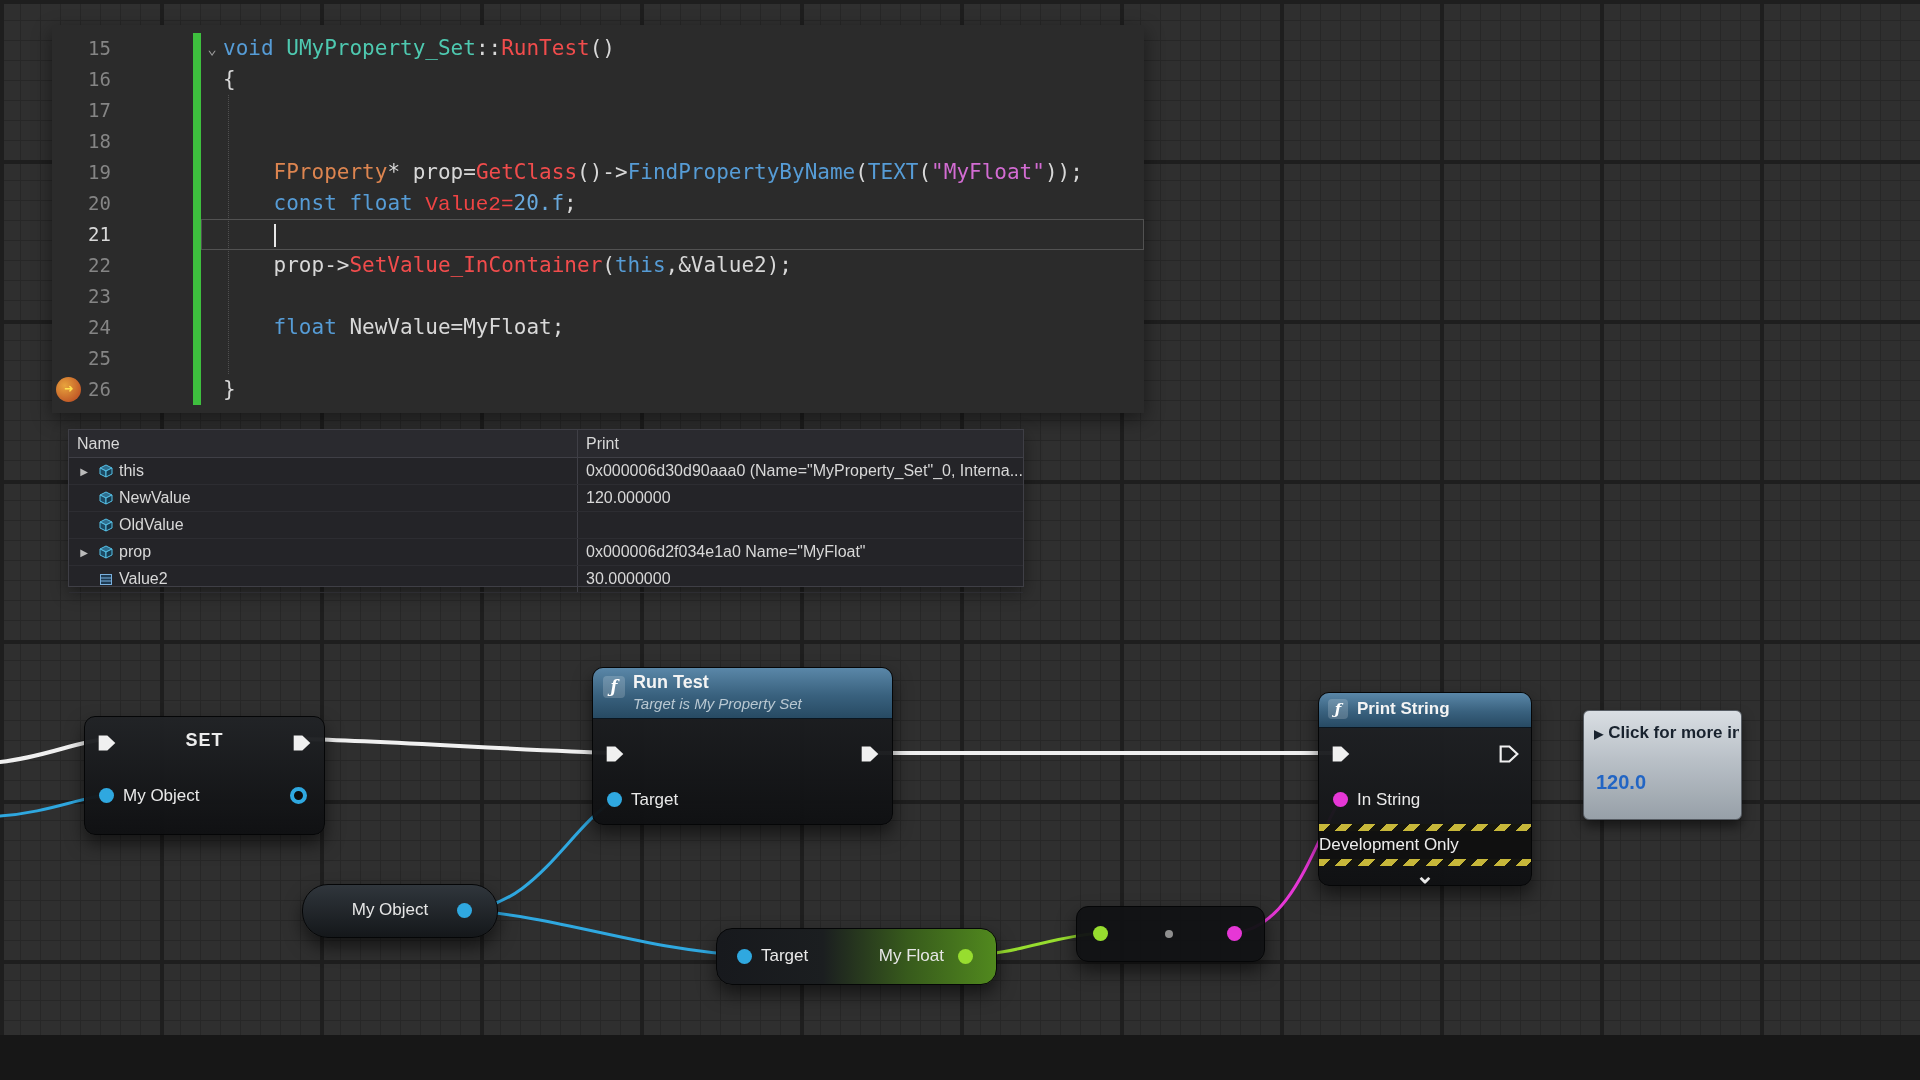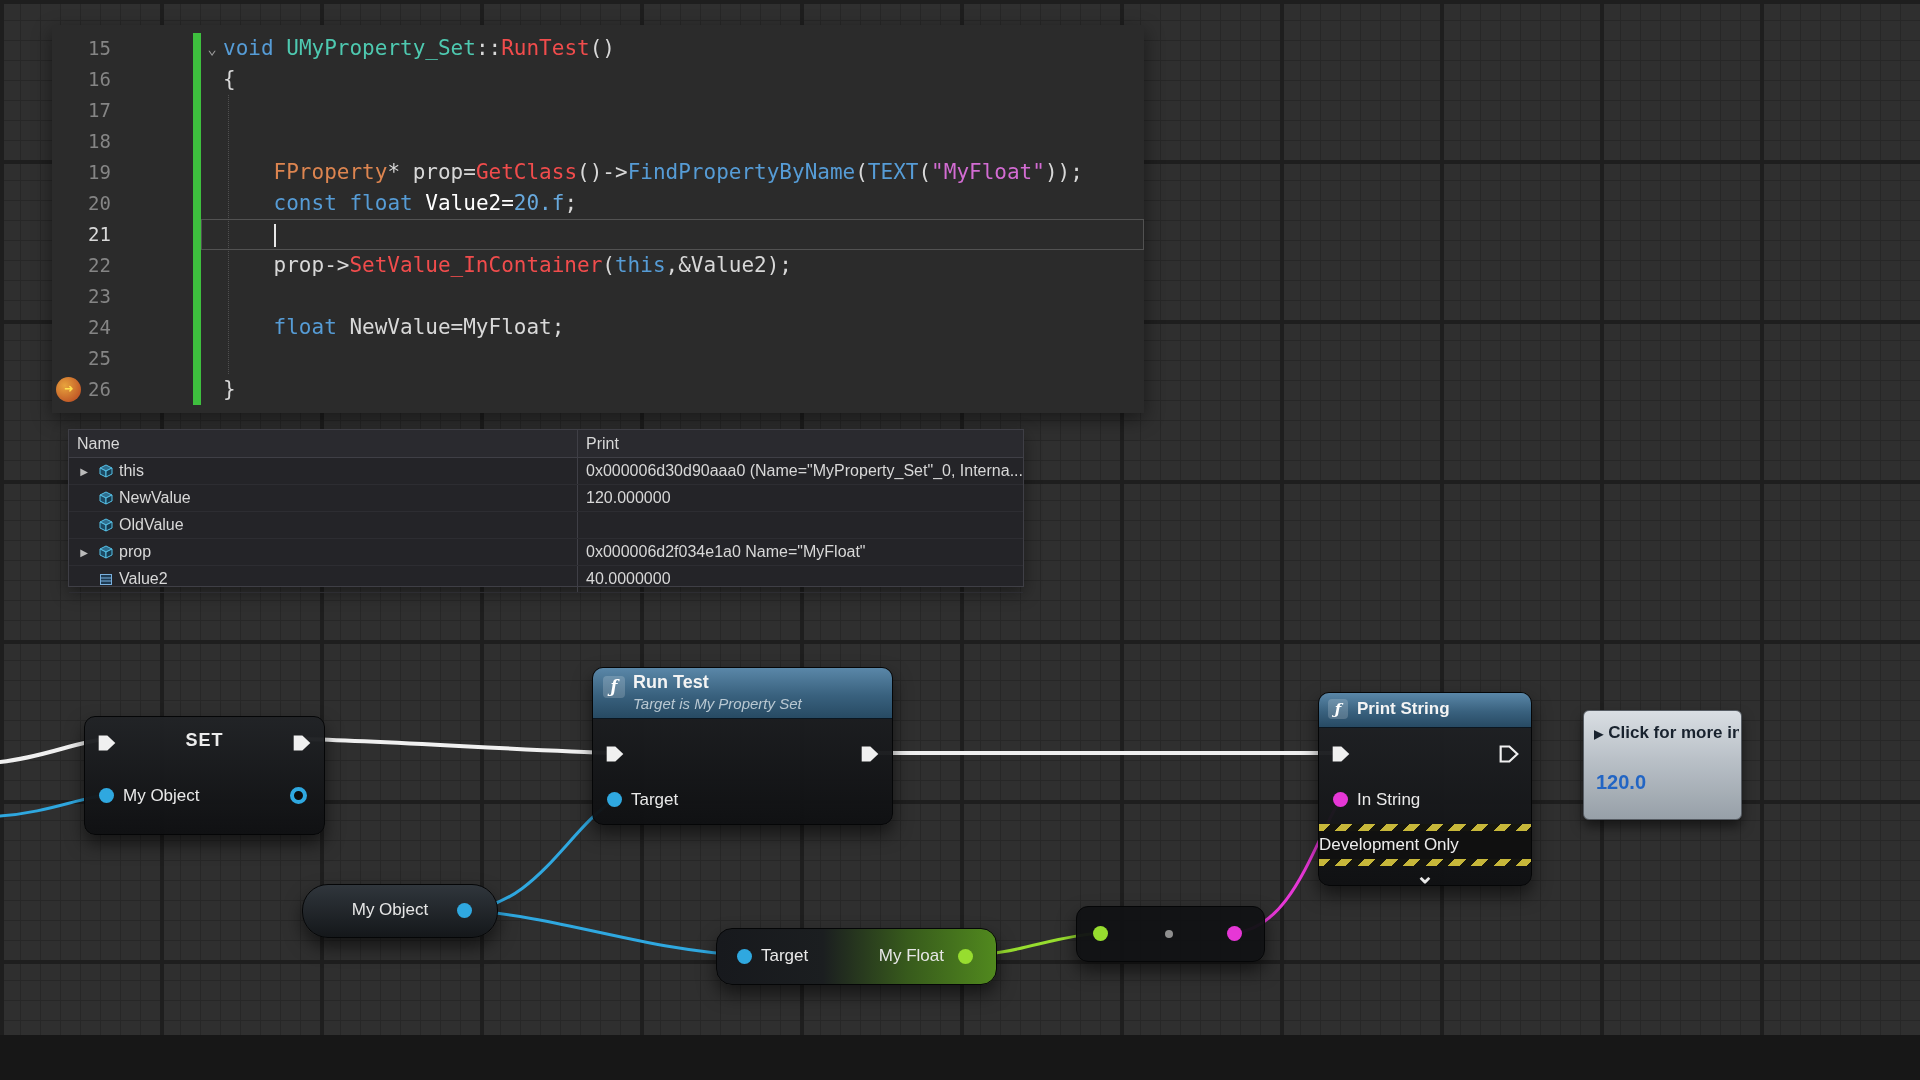--- a/index.html
+++ b/index.html
@@ -269,21 +269,21 @@
             <span class="fold"></span>
             <span class="code"><span style="color: rgb(216, 216, 216);">    </span><span style="color: rgb(221, 133, 80);">FProperty</span><span style="color: rgb(216, 216, 216);">* prop=</span><span style="color: rgb(241, 76, 76);">GetClass</span><span style="color: rgb(216, 216, 216);">()-&gt;</span><span style="color: rgb(86, 156, 214);">FindPropertyByName</span><span style="color: rgb(216, 216, 216);">(</span><span style="color: rgb(86, 156, 214);">TEXT</span><span style="color: rgb(216, 216, 216);">(</span><span style="color: rgb(211, 108, 211);">"MyFloat"</span><span style="color: rgb(216, 216, 216);">));</span></span>
           </span>
         </div>
         <div class="code-line">
           <span class="margin"></span>
           <span class="ln">20</span>
           <span class="bar"></span>
           <span class="cwrap">
             <span class="fold"></span>
-            <span class="code"><span style="color: rgb(216, 216, 216);">    </span><span style="color: rgb(86, 156, 214);">const</span><span style="color: rgb(216, 216, 216);"> </span><span style="color: rgb(86, 156, 214);">float</span><span style="color: #ffffff;"> Value2=</span><span style="color: rgb(104, 169, 221);">20.f</span><span style="color: rgb(216, 216, 216);">;</span></span>
+            <span class="code"><span style="color: rgb(216, 216, 216);">    </span><span style="color: rgb(86, 156, 214);">const</span><span style="color: rgb(216, 216, 216);"> </span><span style="color: rgb(86, 156, 214);">float</span><span style="color: #ef4444; font-family: Liberation Mono, monospace;"> Value2=</span><span style="color: rgb(104, 169, 221);">20.f</span><span style="color: rgb(216, 216, 216);">;</span></span>
           </span>
         </div>
         <div class="code-line">
           <span class="margin"></span>
           <span class="ln cur">21</span>
           <span class="bar"></span>
           <span class="cwrap current">
             <span class="fold"></span>
             <span class="code"><span style="color: rgb(216, 216, 216);">    </span><span class="caret"></span></span>
           </span>
@@ -405,19 +405,19 @@
             <span class="expander"></span>
             <span class="w-icon">
               <svg width="16" height="16" viewBox="0 0 16 16">
                 <rect x="2.5" y="3.5" width="11" height="10" fill="#1d3a52" stroke="#7ab0dd"></rect>
                 <line x1="2.5" y1="7" x2="13.5" y2="7" stroke="#7ab0dd"></line>
                 <line x1="2.5" y1="10" x2="13.5" y2="10" stroke="#7ab0dd"></line>
               </svg>
             </span>
             <span class="w-label">Value2</span>
           </div>
-          <div class="w-value">40.0000000</div>
+          <div class="w-value">30.0000000</div>
         </div>
       </div>
   </div>
 
   <div class="bottom-strip"></div>
 </div>
 
 </body></html>

